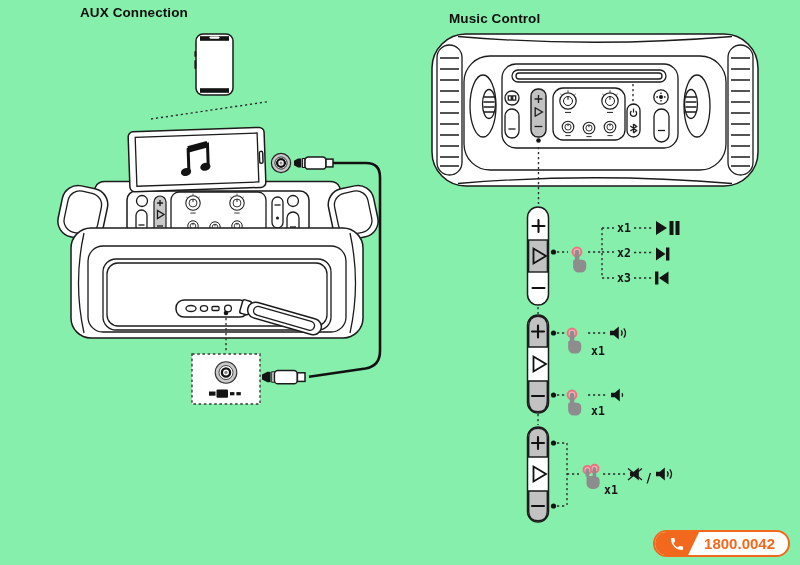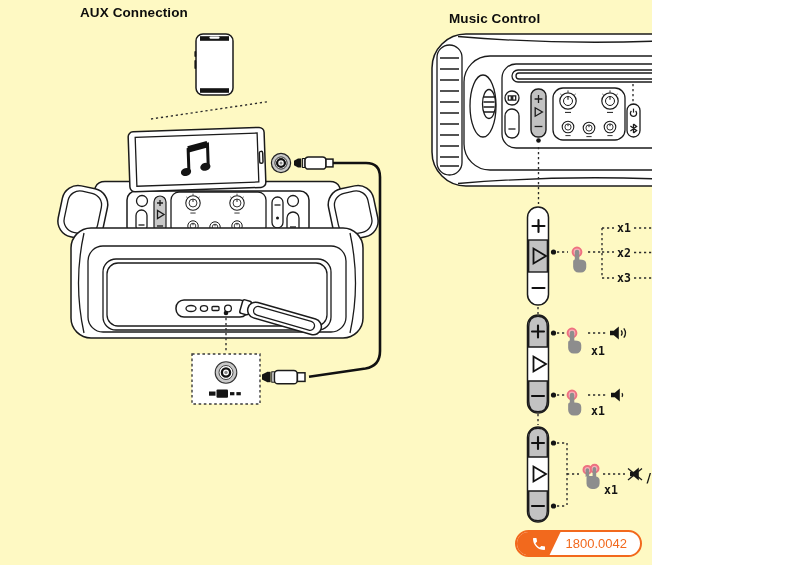--- a/index.html
+++ b/index.html
@@ -1,16 +1,16 @@
 <!DOCTYPE html>
 <html style="--accent-orange: #f2691d; --button-gray: #c2c2c2; --hand-gray: #8d8d8d; --tip-pink: #ee7180; --tip-pink-fill: #f7b0b8; --line-black: #1b1b1b;"><head>
 <meta charset="utf-8">
 <style>
   html,body{margin:0;padding:0;background:#fff;}
-  .canvas{position:relative;width:652px;height:565px;background:#fef9c3;overflow:hidden;
+  .canvas{position:relative;width:800px;height:565px;background:#86efac;overflow:hidden;
           font-family:"Liberation Sans",sans-serif;}
   .sec-title{position:absolute;margin:0;font-size:13.5px;font-weight:700;color:#0d0d0d;letter-spacing:.1px;}
   #aux-title{left:80px;top:5px;}
   #music-title{left:449px;top:11px;}
   .illu{position:absolute;left:0;top:0;}
 
   
   .fw{fill:#fff;stroke:#1b1b1b;stroke-width:1.5;}
   .ln{fill:none;stroke:#1b1b1b;stroke-width:1.3;}
   .fb{fill:#141414;stroke:none;}
@@ -23,21 +23,21 @@
   .slash{font:700 12.5px "DejaVu Sans",sans-serif;fill:#141414;}
 
   
   .badges{position:absolute;right:10px;top:530px;display:flex;gap:9px;}
   .badge{display:flex;align-items:center;height:27px;border:2px solid var(--accent-orange,#f2691d);
          border-radius:16px;background:#fff;overflow:hidden;text-decoration:none;box-sizing:border-box;}
   .badge-icon{width:44px;align-self:stretch;background:var(--accent-orange,#f2691d);
               display:flex;align-items:center;justify-content:center;
               clip-path:polygon(0 0,100% 0,calc(100% - 11px) 100%,0 100%);}
   .badge-icon svg{width:16px;height:16px;}
-  .badge-text{color:var(--accent-orange,#f2691d);font-weight:400;font-size:13px;
+  .badge-text{color:var(--accent-orange,#f2691d);font-weight:700;font-size:15px;
               padding:0 13px 0 5px;white-space:nowrap;}
 </style>
 </head>
 <body>
 
 <div class="canvas">
 
   <h2 class="sec-title" id="aux-title">AUX Connection</h2>
   <h2 class="sec-title" id="music-title">Music Control</h2>
 

